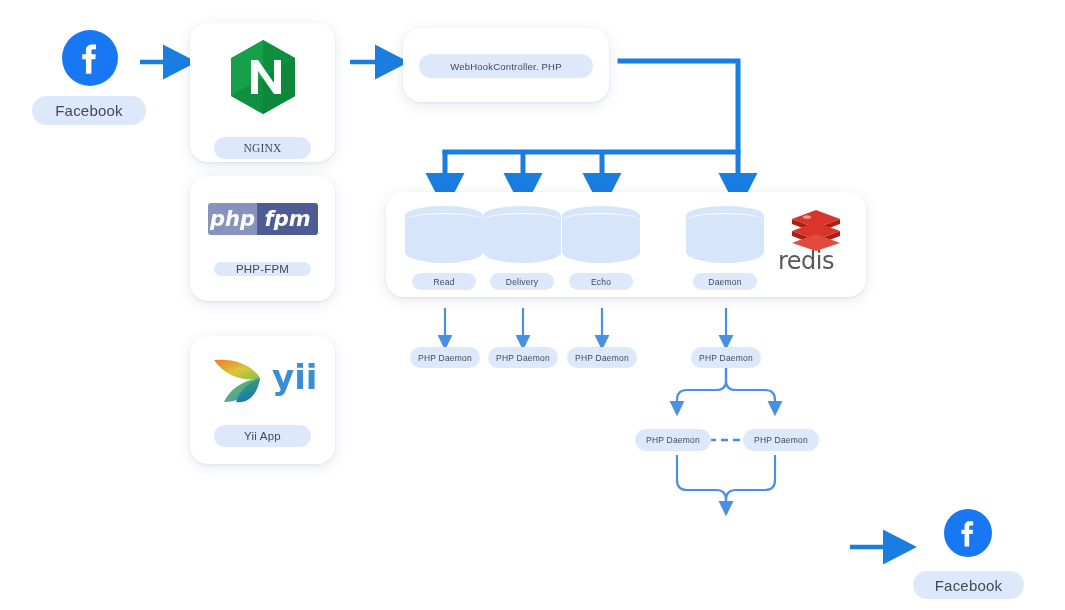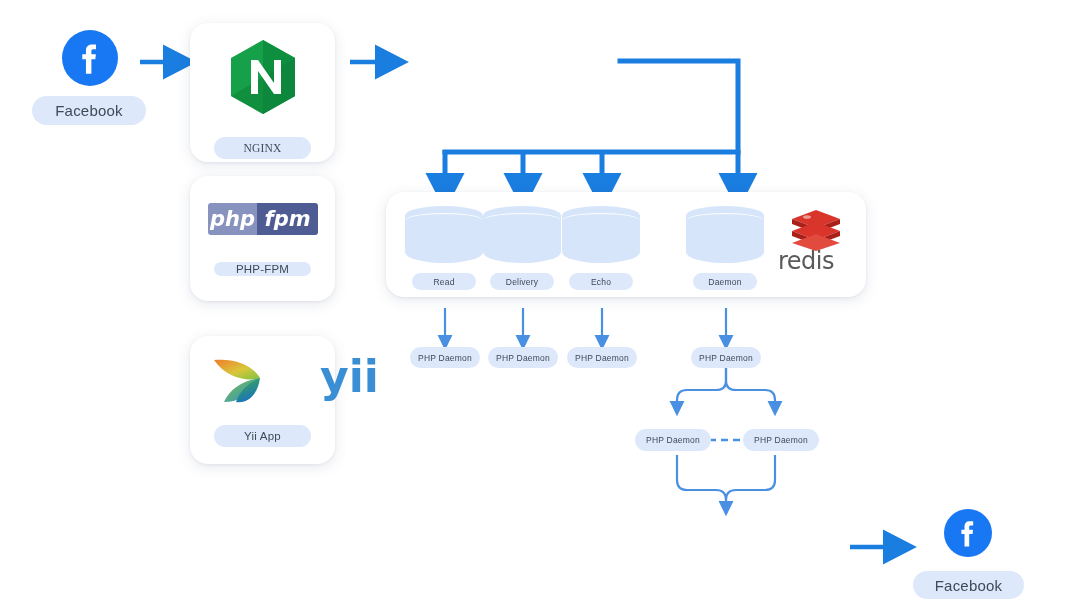--- a/index.html
+++ b/index.html
@@ -207,26 +207,31 @@
         </linearGradient>
         <linearGradient id="yg3" x1="0" y1="0" x2="0.4" y2="1">
           <stop offset="0%" stop-color="#3fae49"></stop>
           <stop offset="100%" stop-color="#1a74bb"></stop>
         </linearGradient>
       </defs>
       <path d="M4 8 C22 6 42 12 50 26 C38 30 16 26 4 8 Z" fill="url(#yg1)"></path>
       <path d="M50 26 C44 40 30 50 14 50 C20 36 34 28 50 26 Z" fill="url(#yg2)"></path>
       <path d="M50 26 C40 30 30 38 26 50 C38 52 48 42 50 26 Z" fill="url(#yg3)"></path>
     </svg>
-    <div class="yii-text" style="left:82px; top:20px; font-size:44px; line-height:42px;margin-left:48px;">yii</div>
+    <div class="yii-text" style="left:82px; top:20px; font-size:34px; line-height:42px;">yii</div>
     <div class="pill pill-md" style="left:24px; top:89px; width:97px; height:22px;">
       <span>Yii App</span>
     </div>
   </div>
 
+  <div class="card" style="left:403px; top:28px; width:206px; height:74px;">
+    <div class="pill pill-sm" style="left:16px; top:26px; width:174px; height:24px; font-size:9.5px;">
+      <span>WebHookController. PHP</span>
+    </div>
+  </div>
 
   <div class="card" style="left:386px; top:192px; width:480px; height:105px;">
 
     <div class="cyl" style="left:19px; top:14px;">
       <div class="top"></div>
       <div class="body"></div>
       <div class="rim"></div>
     </div>
     <div class="cyl" style="left:97px; top:14px;">
       <div class="top"></div>

